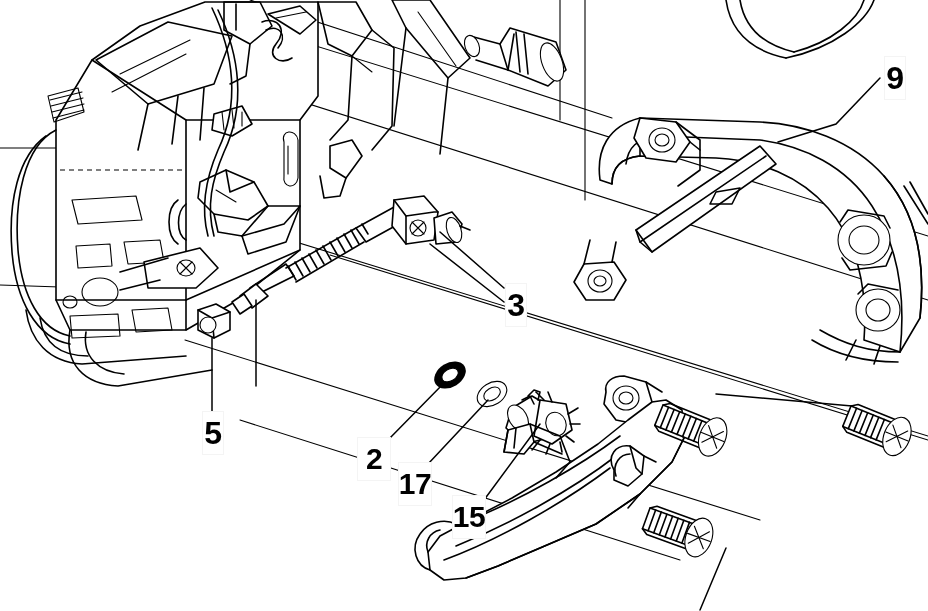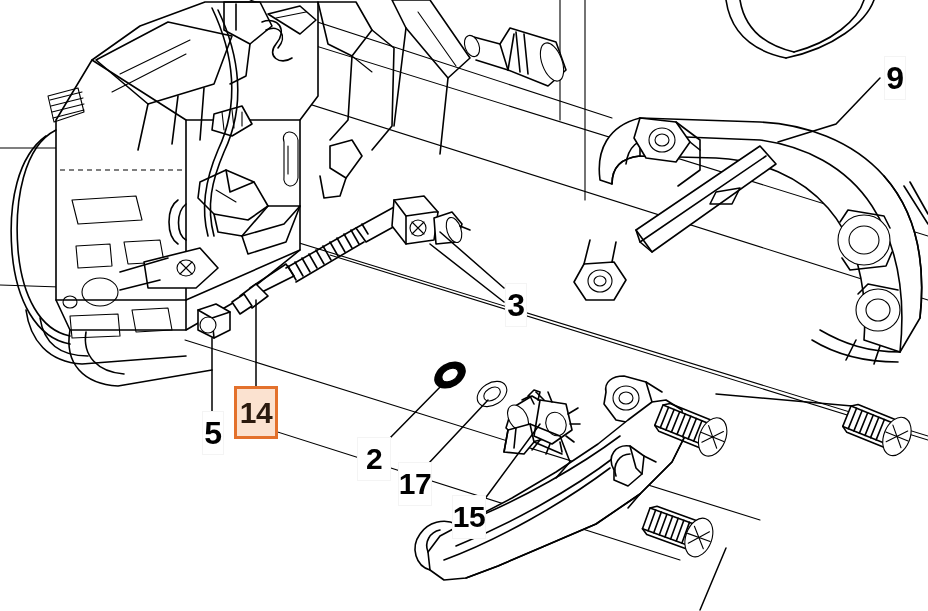--- a/index.html
+++ b/index.html
@@ -392,23 +392,20 @@
       <path class="lead" d="M700 610 L726 548"></path>
     </g>
   </svg>
 
   <div class="callout plain" id="cb-9" style="left: 884px; top: 56px; width: 22px; height: 44px; font-size: 32px;">
       <span>9</span>
     </div>
   <div class="callout plain" id="cb-3" style="left: 505px; top: 283px; width: 22px; height: 44px; font-size: 32px;">
       <span>3</span>
     </div>
-  <div class="callout highlight" id="cb-14" style="left: 234px; top: 386px; width: 44px; height: 53px; font-size: 30px; border-color: rgb(227, 113, 44); background: rgb(251, 226, 208);">
-      <span>14</span>
-    </div>
   <div class="callout plain" id="cb-5" style="left: 202px; top: 411px; width: 22px; height: 44px; font-size: 32px;">
       <span>5</span>
     </div>
   <div class="callout plain" id="cb-16" style="left: 357px; top: 437px; width: 34px; height: 44px; font-size: 30px;">
       <span>2</span>
     </div>
   <div class="callout plain" id="cb-17" style="left: 398px; top: 462px; width: 34px; height: 44px; font-size: 30px; align-items: center;">
       <span>17</span>
     </div>
   <div class="callout plain" id="cb-15" style="left: 452px; top: 495px; width: 34px; height: 44px; font-size: 30px;">

